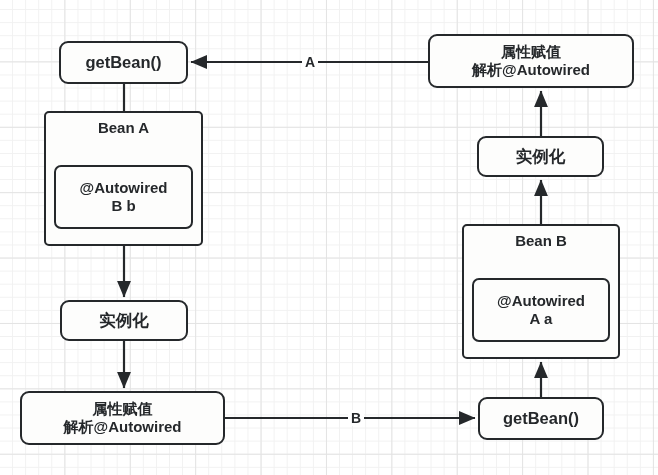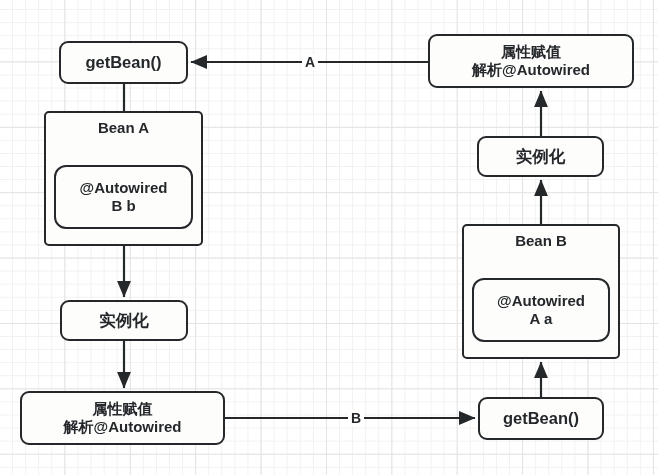--- a/index.html
+++ b/index.html
@@ -45,21 +45,21 @@
     z-index: 3;
   }
   .pill { border-radius: 9px; }
   .container-box {
     border-radius: 5px;
     align-items: flex-start;
     justify-content: center;
     padding-top: 6px;
   }
   .inner-box {
-    border-radius: 12px;
+    border-radius: 7px;
     border-width: 2px;
   }
   .label-chip {
     position: absolute;
     background: #ffffff;
     color: #25282b;
     font-weight: bold;
     font-size: 14px;
     line-height: 1;
     padding: 1px 3px;

